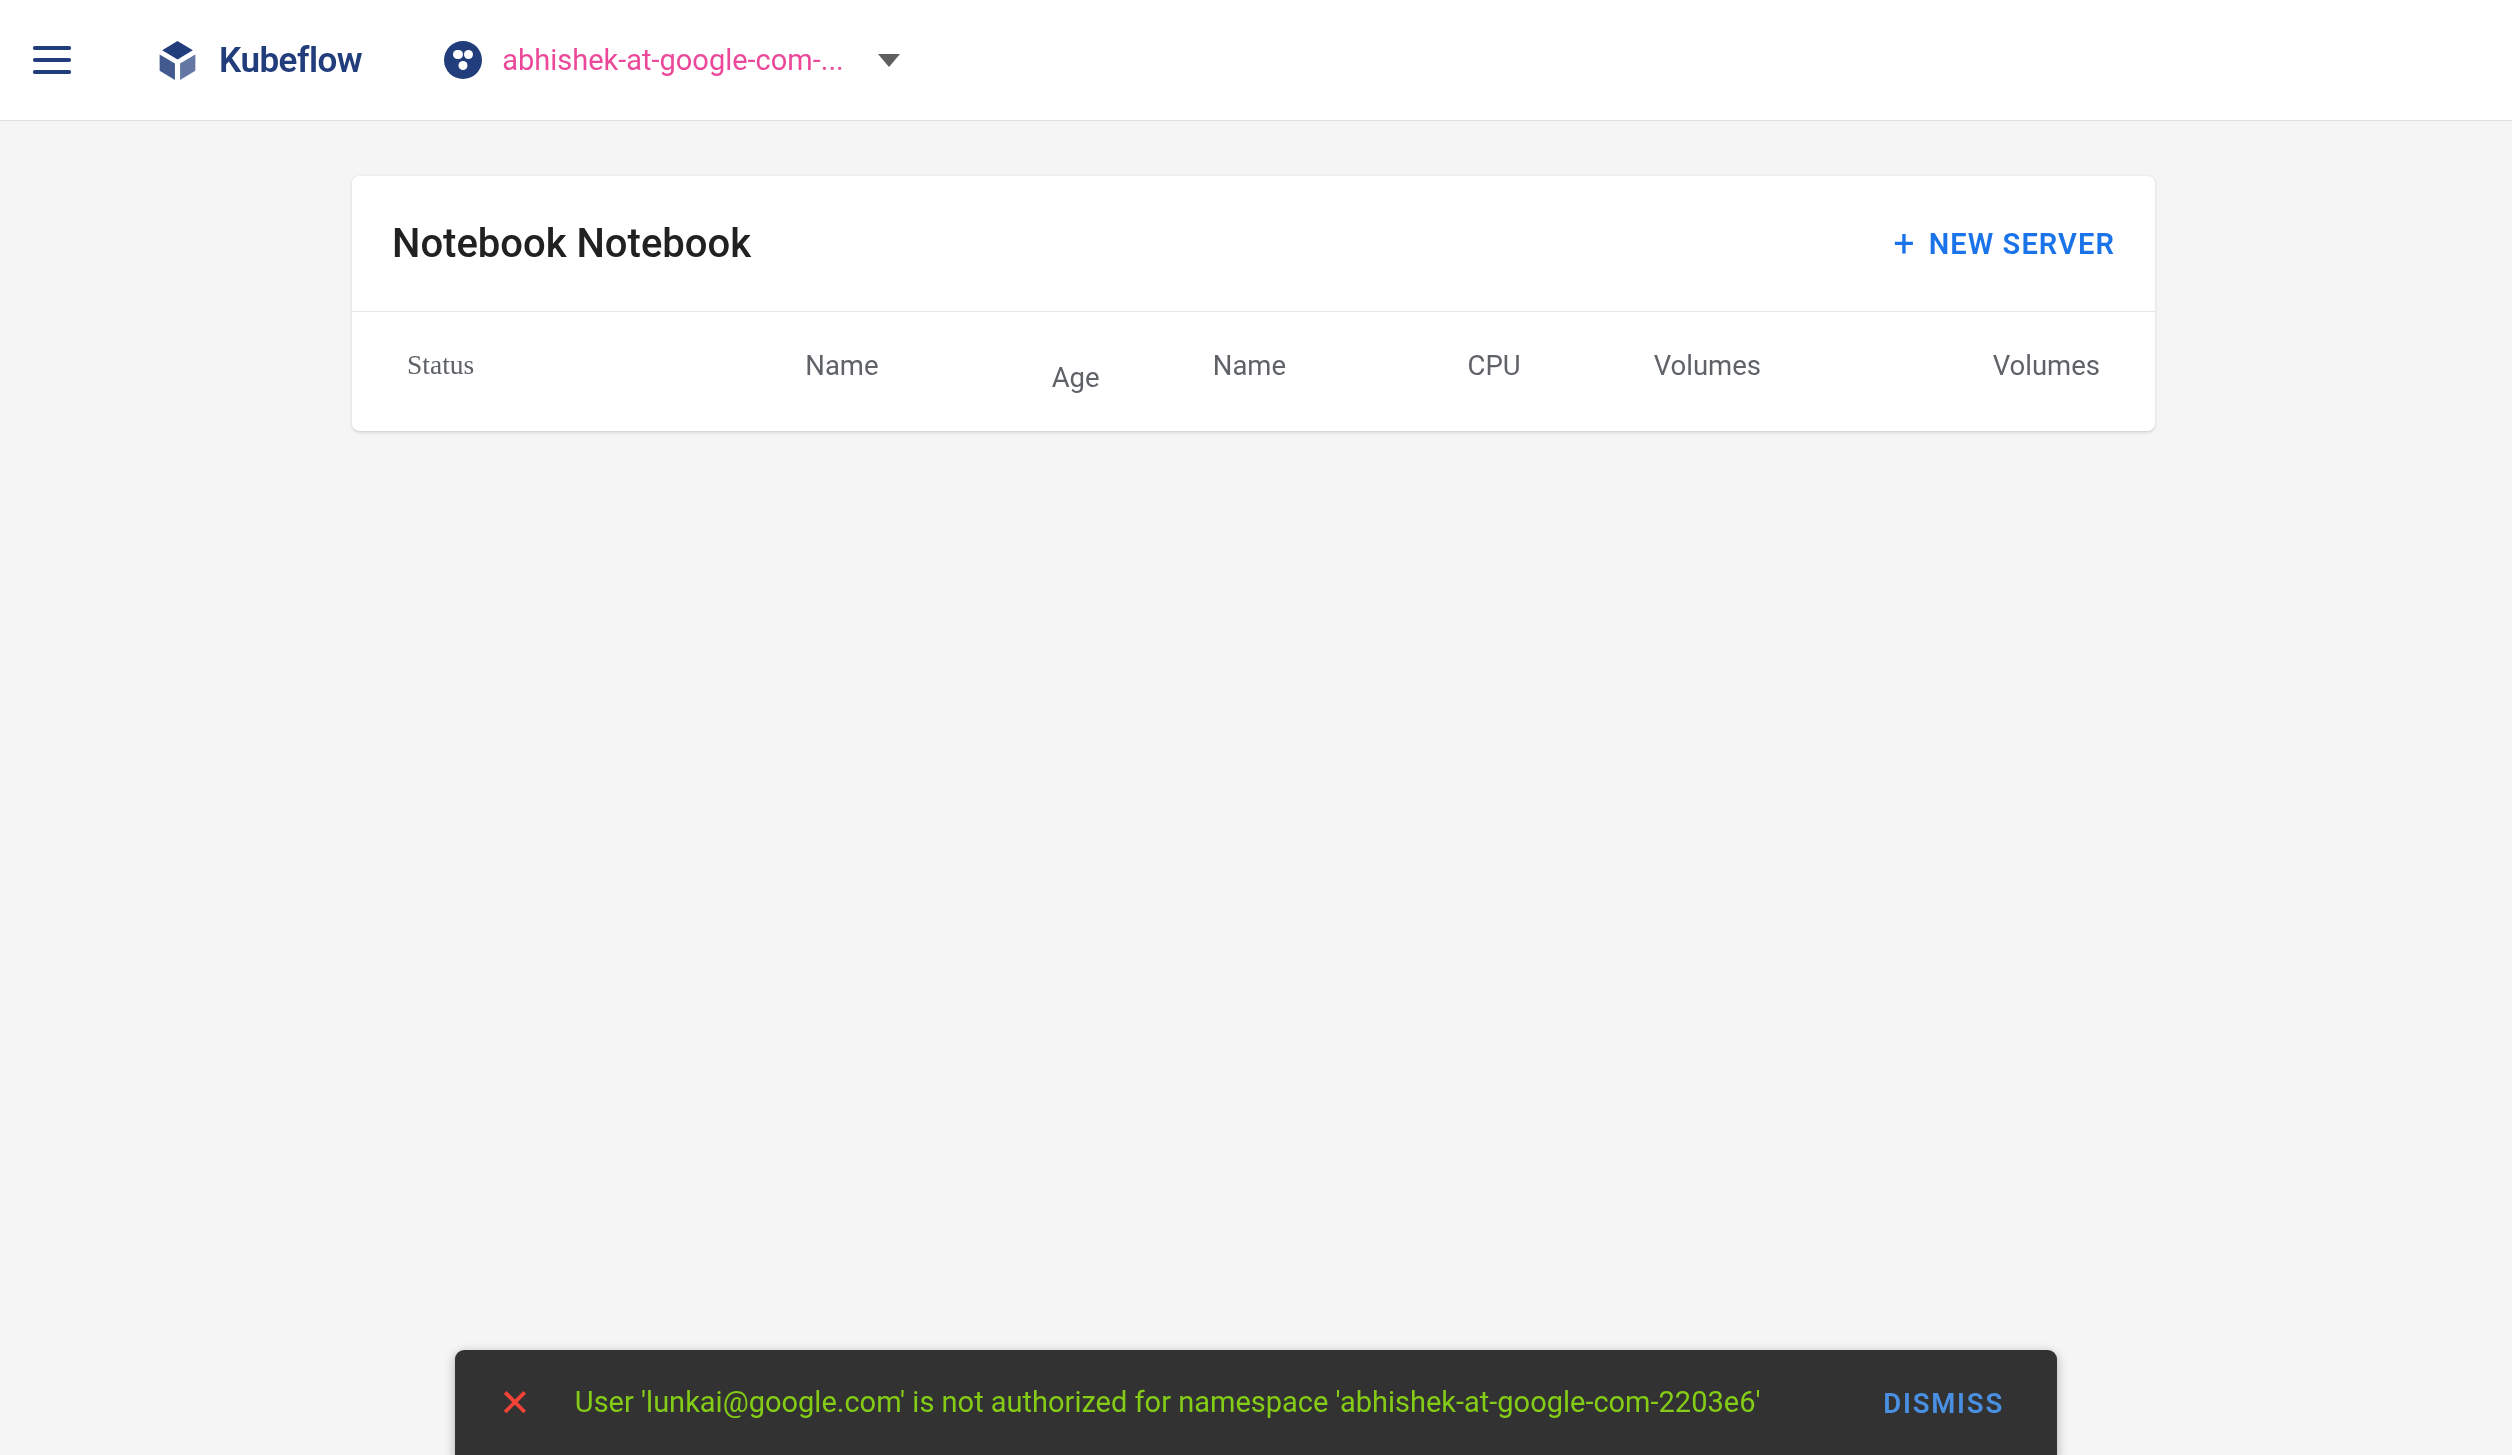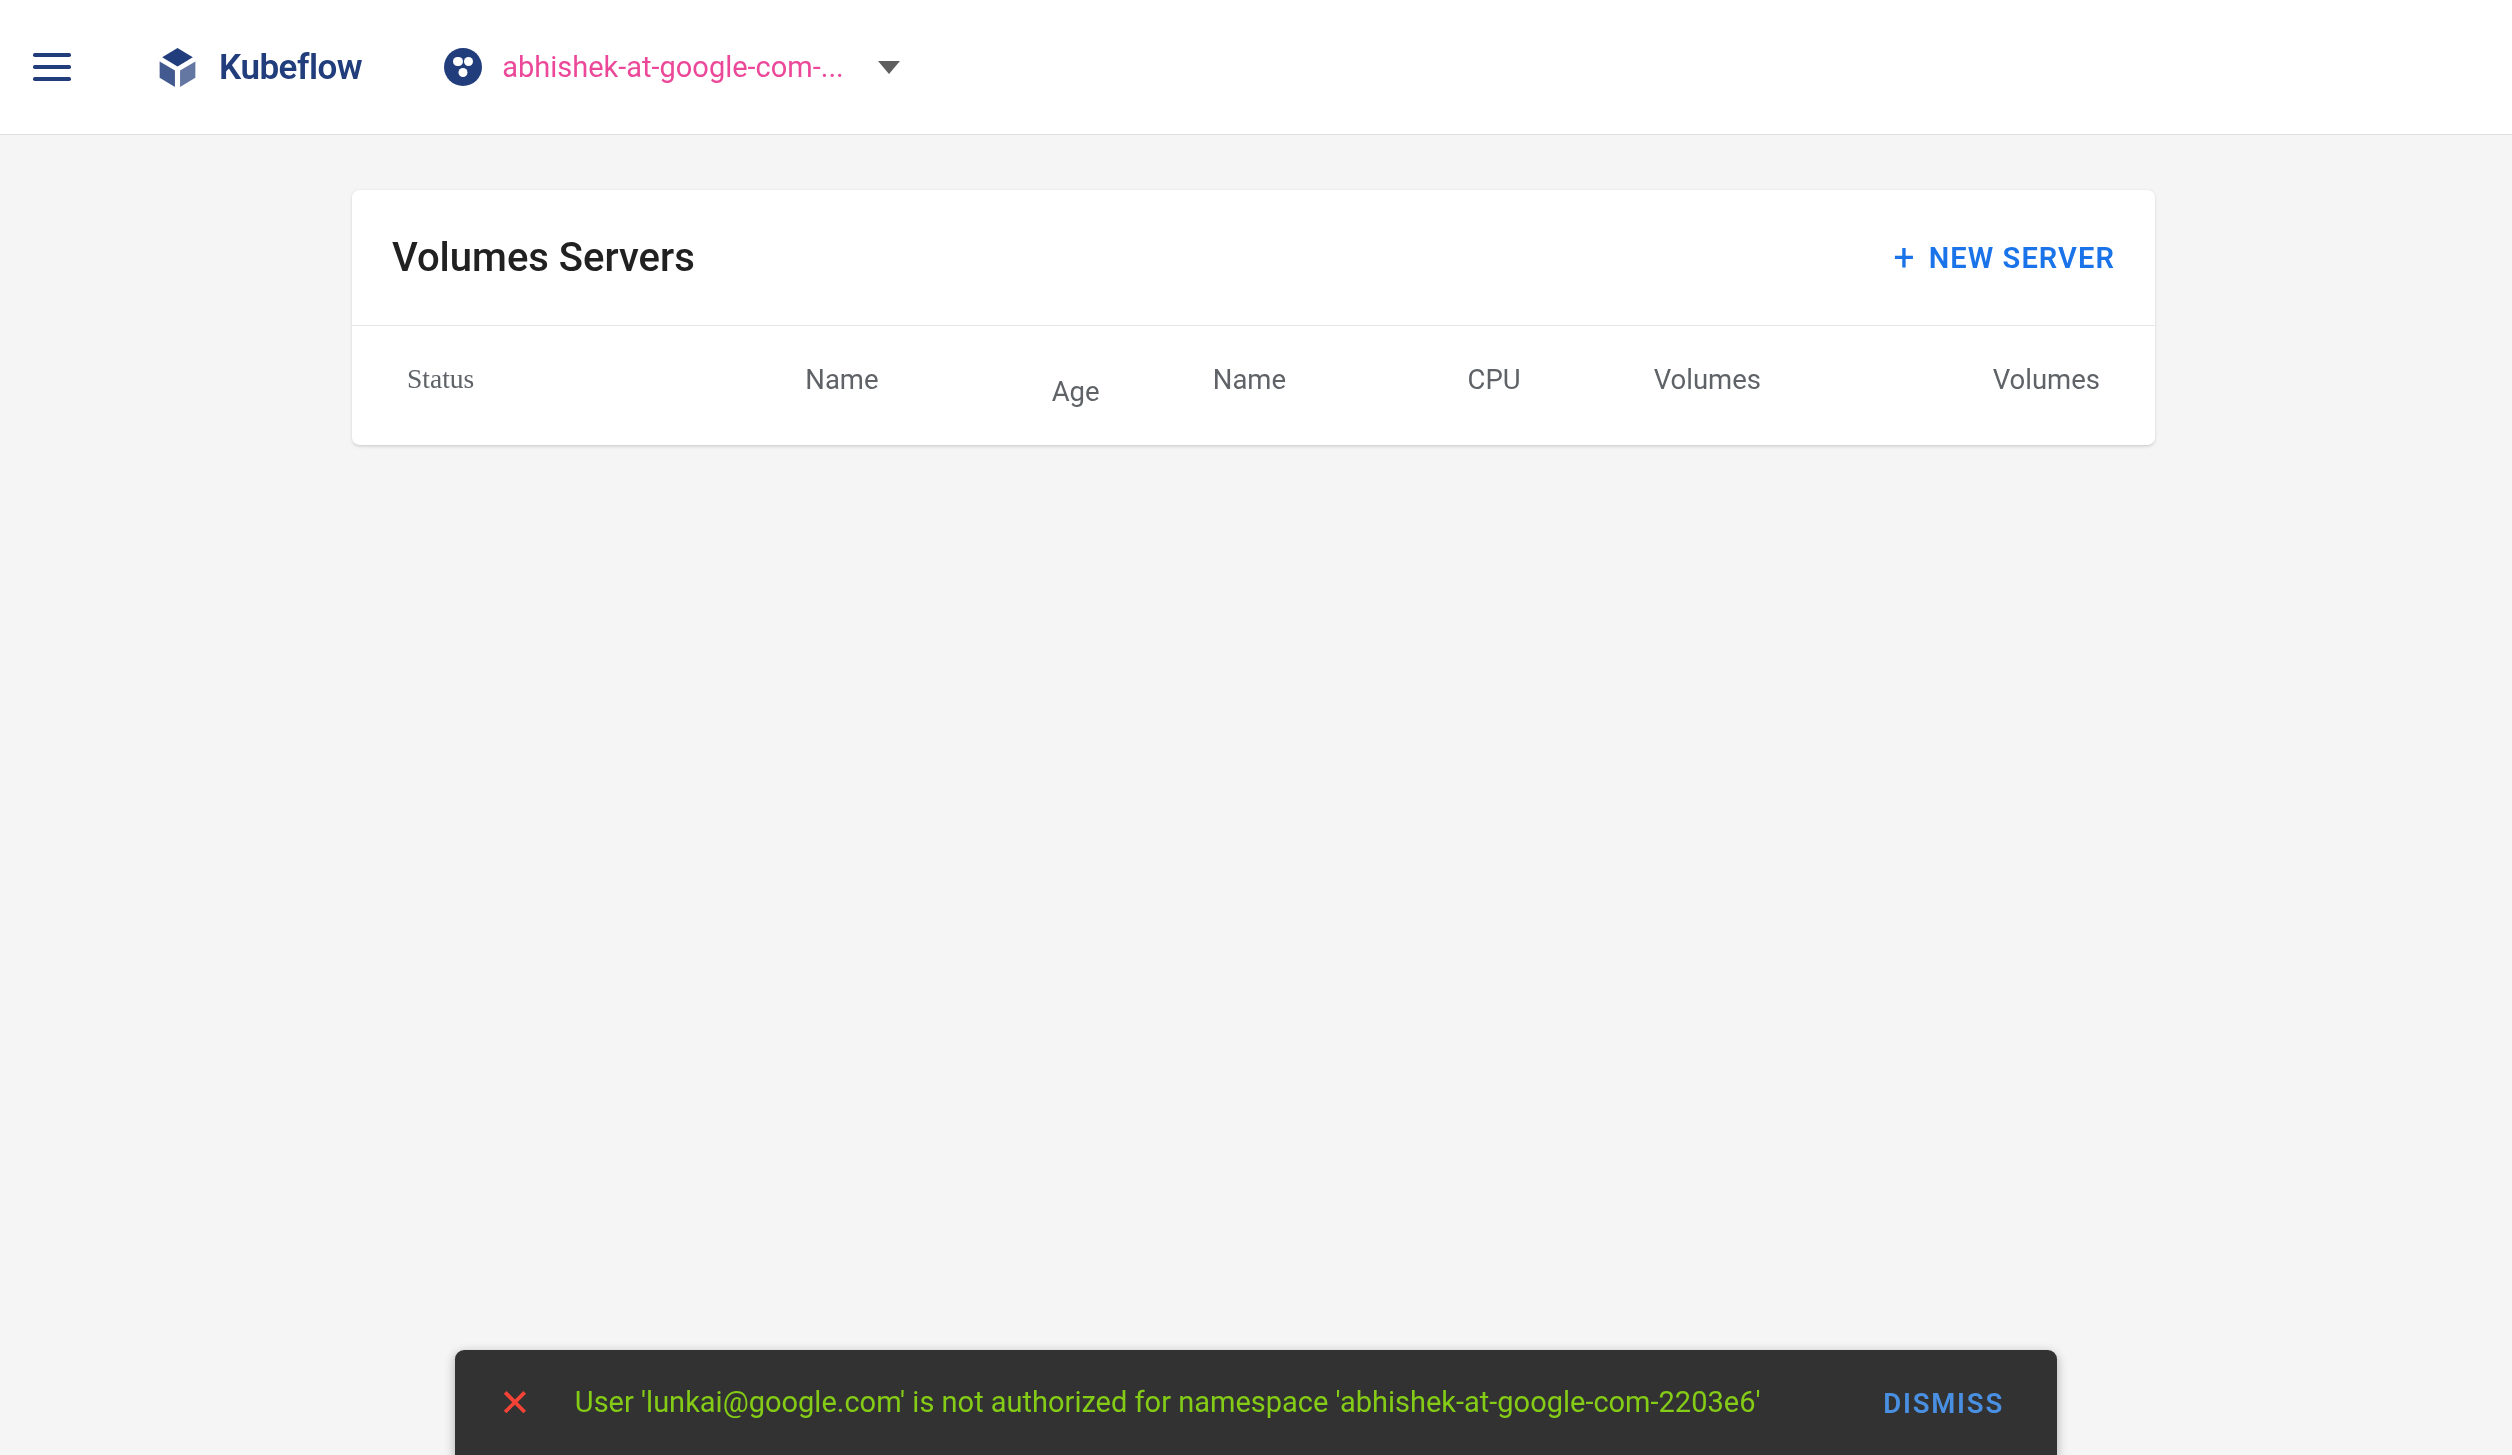--- a/index.html
+++ b/index.html
@@ -10,21 +10,21 @@
     body {
       font-family: -apple-system, BlinkMacSystemFont, "Segoe UI", Roboto, "Helvetica Neue", Arial, sans-serif;
       background: #f5f5f5;
       width: 2512px;
       height: 1456px;
       overflow: hidden;
       position: relative;
     }
     .header {
       background: #ffffff;
-      height: 135px;
+      height: 121px;
       display: flex;
       align-items: center;
       padding: 0 26px;
       border-bottom: 0.9px solid #e0e0e0;
     }
     .menu-button {
       display: flex;
       flex-direction: column;
       justify-content: center;
       gap: 7.3px;
@@ -223,21 +223,21 @@
   <div class="namespace-selector">
     <div class="namespace-icon"></div>
     <span class="namespace-text">abhishek-at-google-com-...</span>
     <div class="dropdown-arrow"></div>
   </div>
 </div>
 
 <div class="main-content">
   <div class="card">
     <div class="card-header">
-      <h1 class="card-title">Volumes Servers</h1>
+      <h1 class="card-title">Notebook Notebook</h1>
       <div class="new-server-button">
         <span class="plus-icon">+</span>
         <span>NEW SERVER</span>
       </div>
     </div>
     <div class="table-header">
       <div class="table-header-cell col-status">Status</div>
       <div class="table-header-cell col-name">Name</div>
       <div class="table-header-cell col-age">Age</div>
       <div class="table-header-cell col-image">Name</div>

